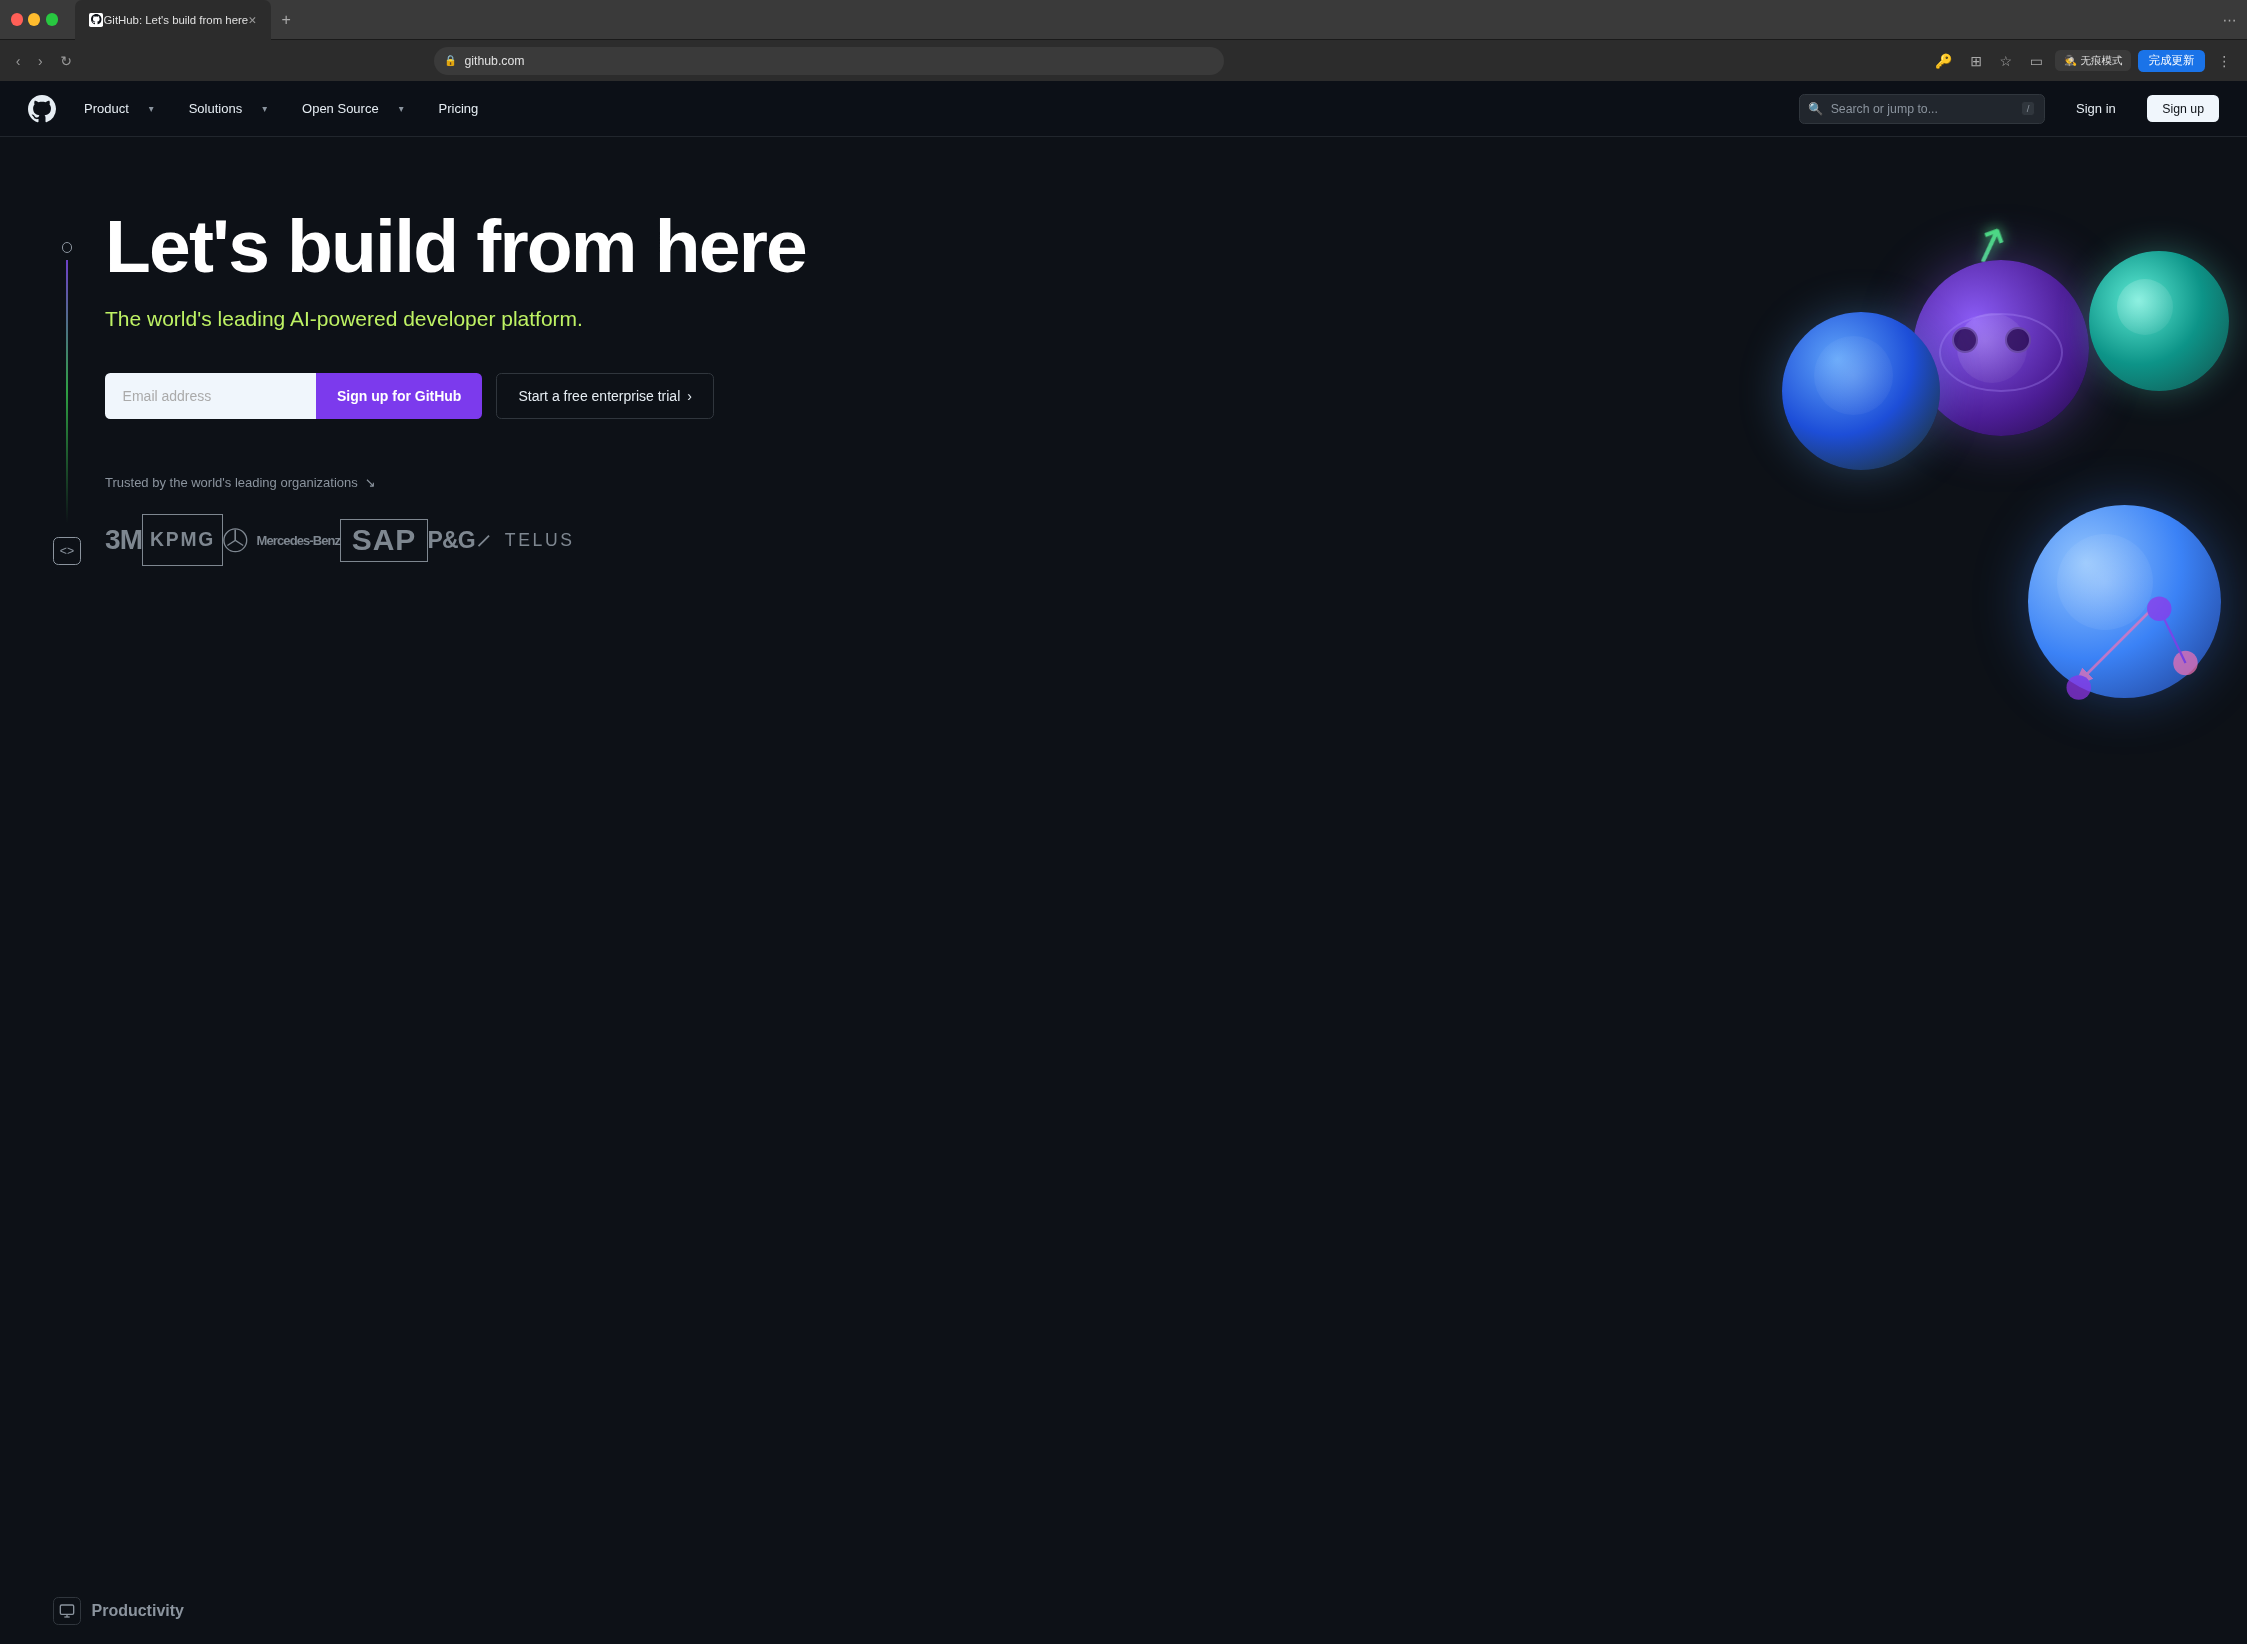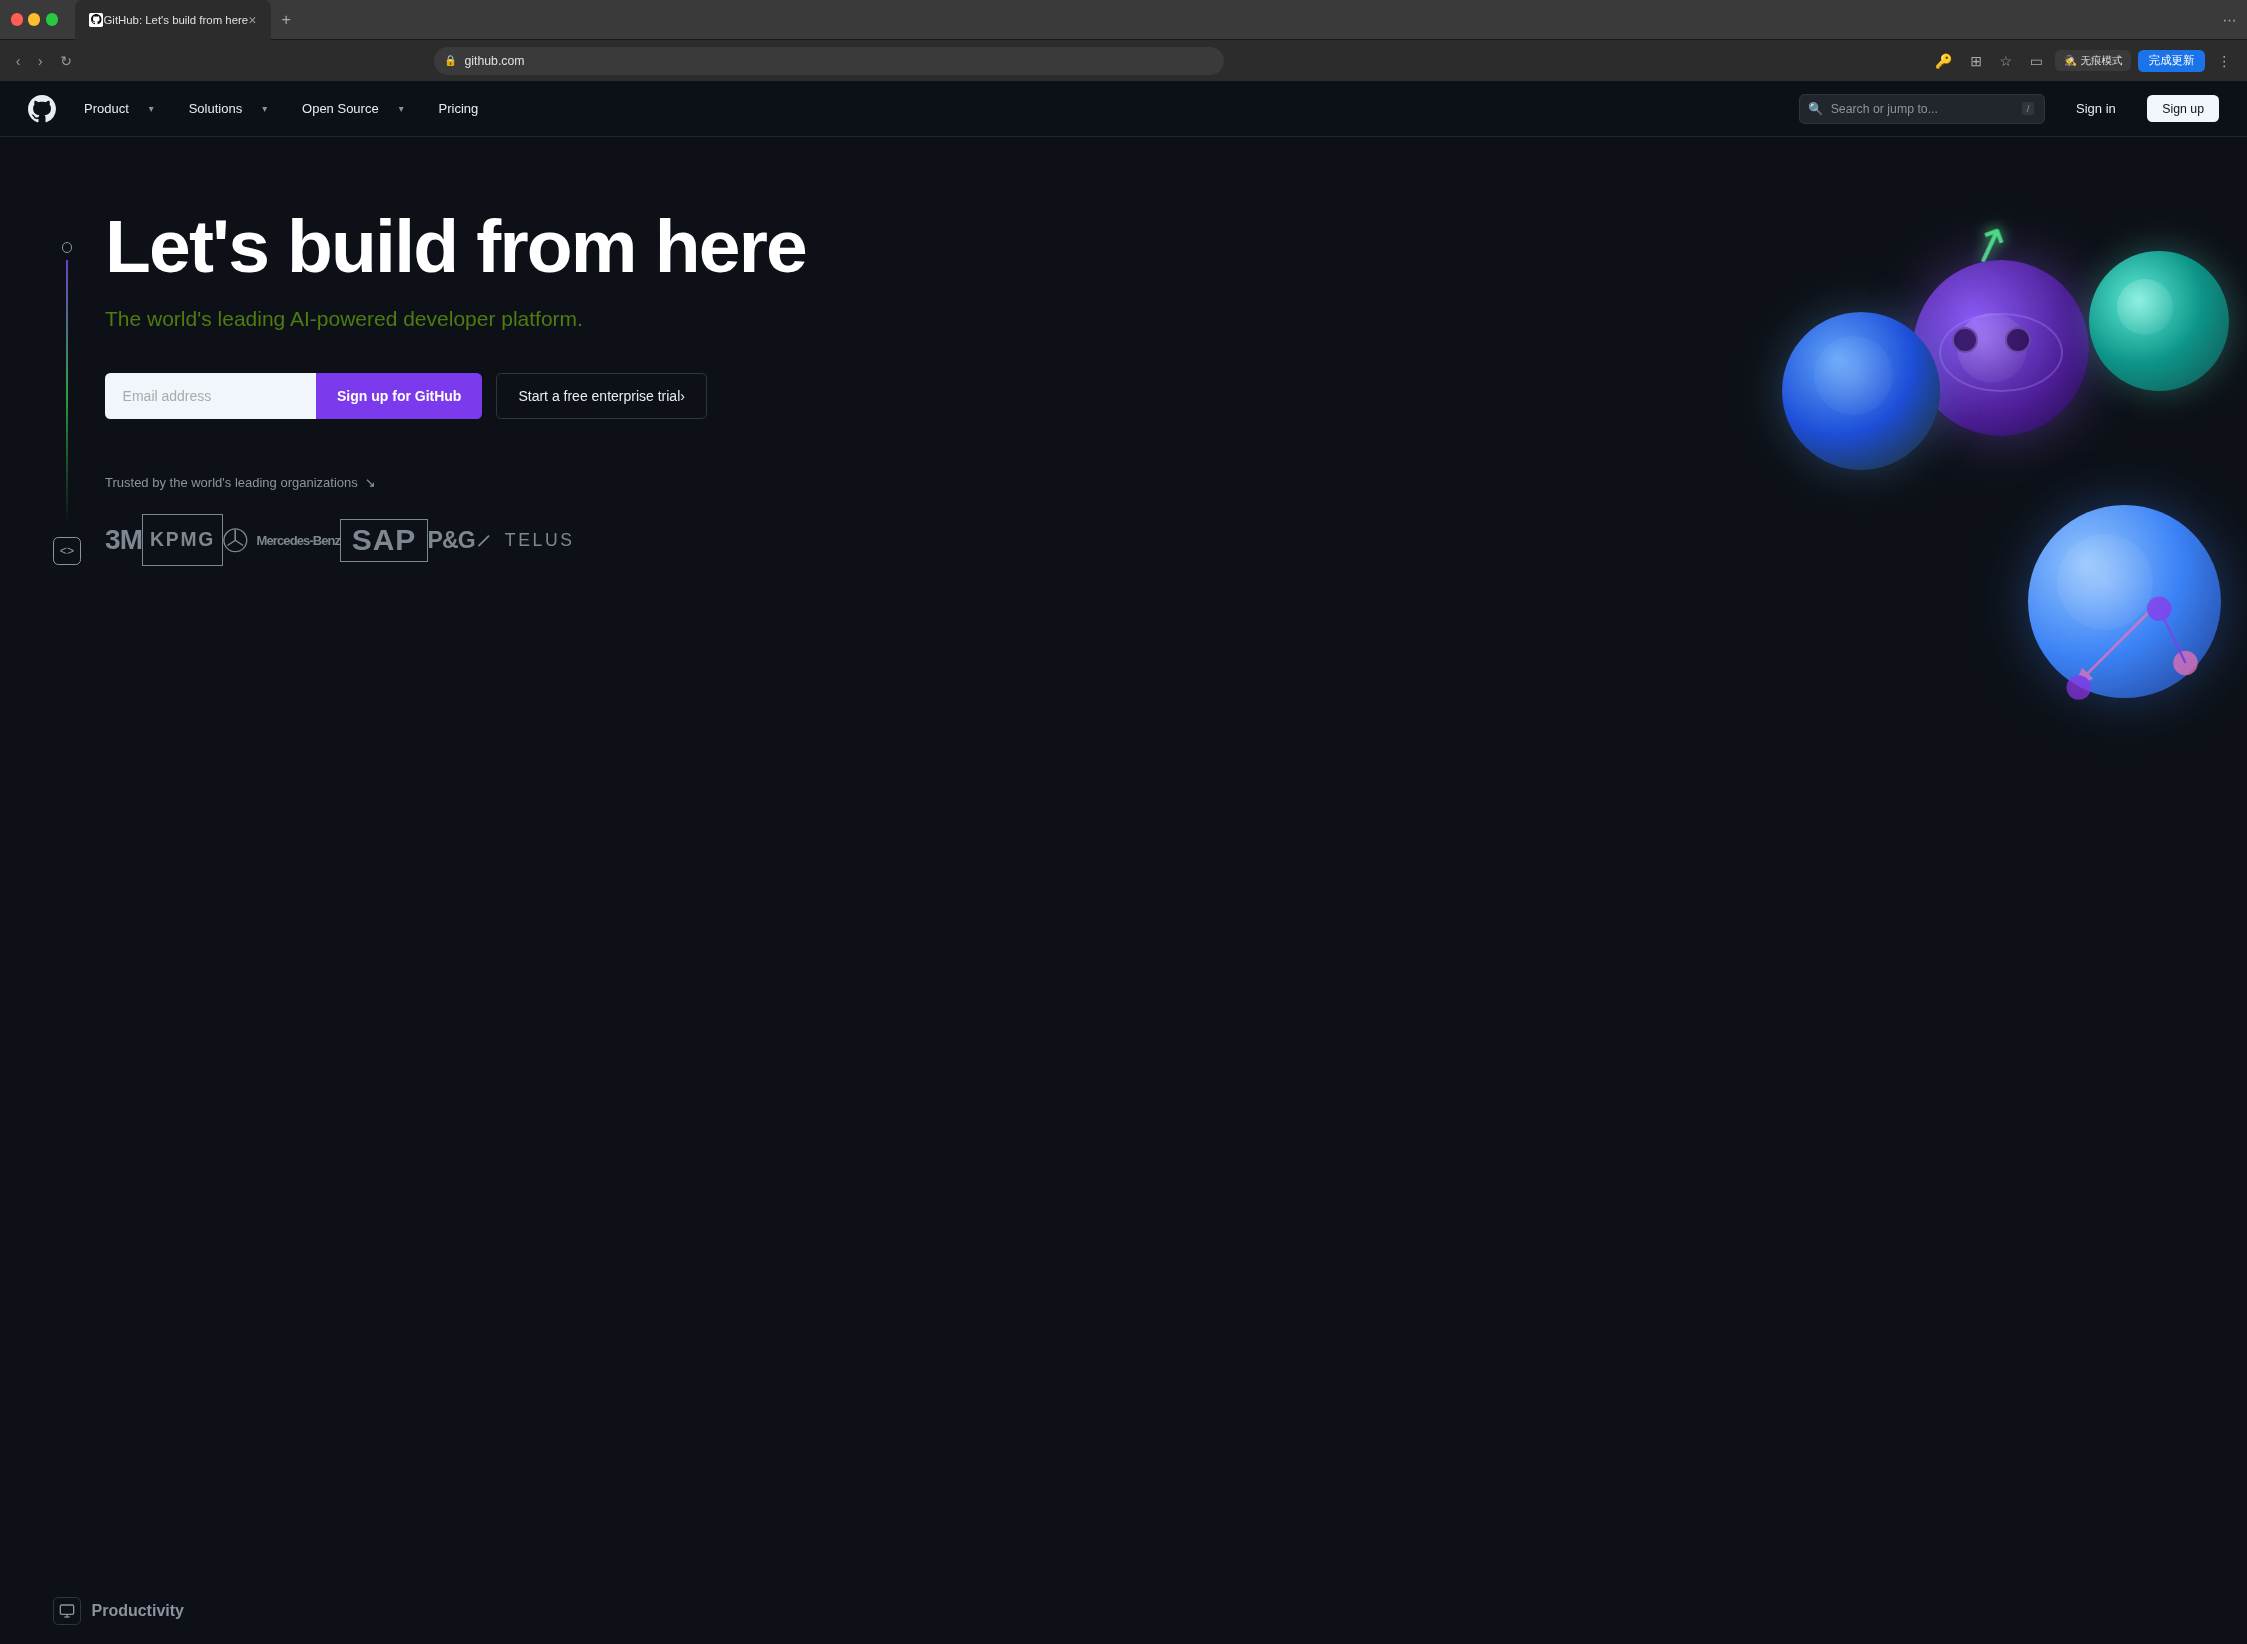--- a/index.html
+++ b/index.html
@@ -314,21 +314,21 @@
       font-weight: 800;
       line-height: 1.05;
       color: #ffffff;
       max-width: 790px;
       margin-bottom: 21px;
       letter-spacing: -1.8px;
     }
 
     .hero-subtitle {
       font-size: 21px;
-      color: #4d7c0f;
+      color: #bef264;
       margin-bottom: 42px;
       font-weight: 400;
     }
 
     .hero-cta {
       display: flex;
       align-items: center;
       gap: 14px;
       margin-bottom: 56px;
     }
@@ -367,20 +367,21 @@
       background: transparent;
       color: #e6edf3;
       border: 0.9px solid #30363d;
       border-radius: 5.3px;
       padding: 0 21px;
       height: 46px;
       font-size: 14px;
       cursor: pointer;
       display: flex;
       align-items: center;
+      gap: 7px;
     }
 
     .trusted-section {
       margin-top: 14px;
     }
 
     .trusted-label {
       color: #8b949e;
       font-size: 13px;
       margin-bottom: 24.6px;

